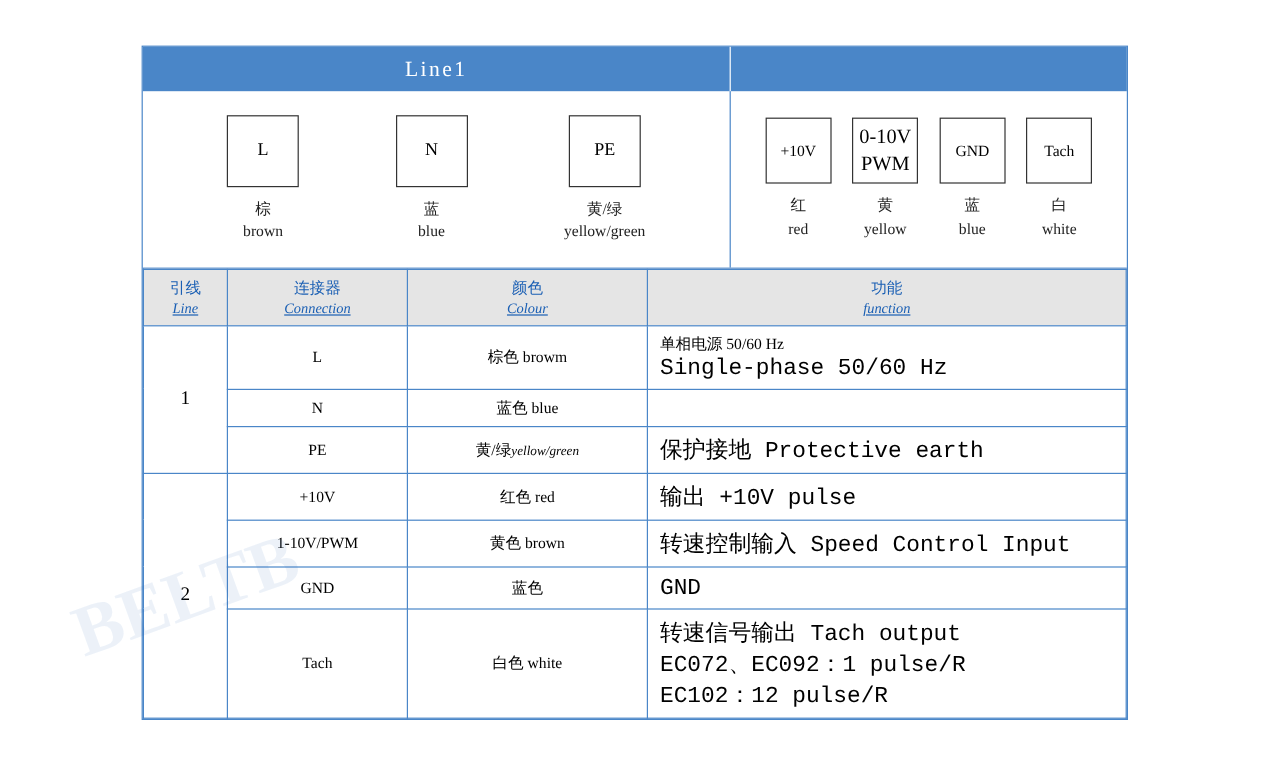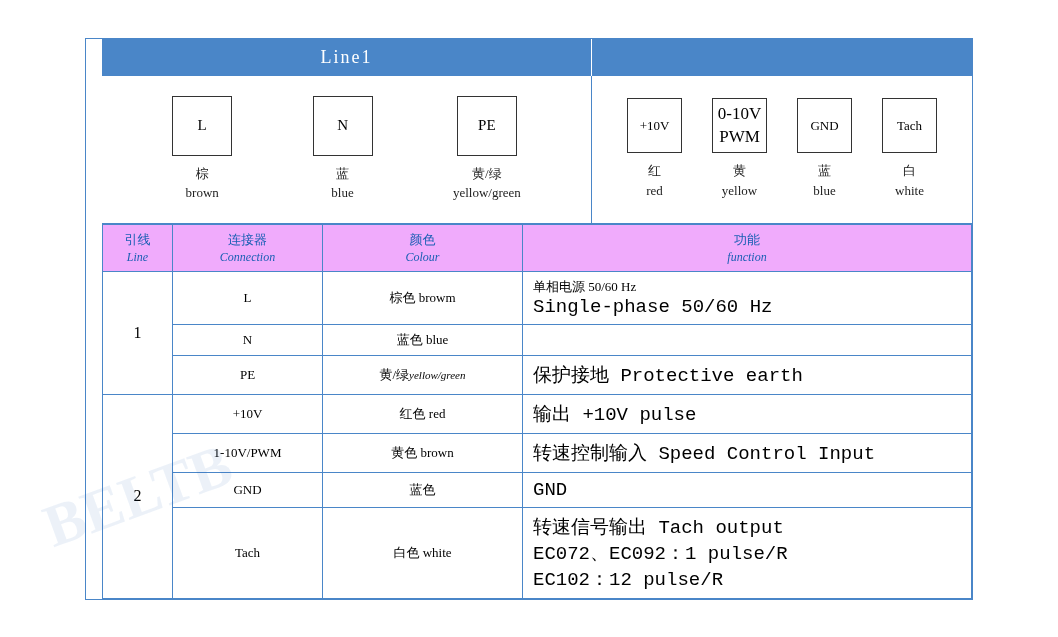--- a/index.html
+++ b/index.html
@@ -7,23 +7,22 @@
       font-family: "SimSun", "STSong", serif;
       background: #fff;
       display: flex;
       justify-content: center;
       align-items: center;
       min-height: 100vh;
       padding: 20px;
     }
     .main-container {
       border: 1.5px solid #4a86c8;
-      width: 888px;
+      width: 822px;
       background: #fff;
-      padding-left: 16px;
     }
     
     .header-row {
       display: flex;
       background: #4a86c8;
     }
     .header-line1, .header-line2 {
       color: #fff;
       font-size: 18px;
       text-align: center;
@@ -89,26 +88,26 @@
       width: 100%;
       border-collapse: collapse;
     }
     .data-table th, .data-table td {
       border: 1px solid #4a86c8;
       padding: 6px 10px;
       vertical-align: middle;
       font-size: 13px;
     }
     .data-table thead th {
-      background: #f0abfc;
+      background: #e5e5e5;
       color: #1a5fb4;
       font-weight: normal;
     }
     .data-table .th-line { font-size: 13px; }
-    .data-table .th-sub { font-size: 12px; color: #1a5fb4; font-style: italic; }
+    .data-table .th-sub { font-size: 12px; color: #1a5fb4; font-style: italic; text-decoration: underline; }
     .data-table td.center { text-align: center; }
     .data-table .row-line { text-align: center; vertical-align: middle; font-size: 14px; }
     .line-num { font-size: 16px; }
     .watermark {
       position: absolute;
       top: 50%;
       left: 50%;
       transform: translate(-50%, -50%) rotate(-20deg);
       opacity: 0.08;
       font-size: 60px;

